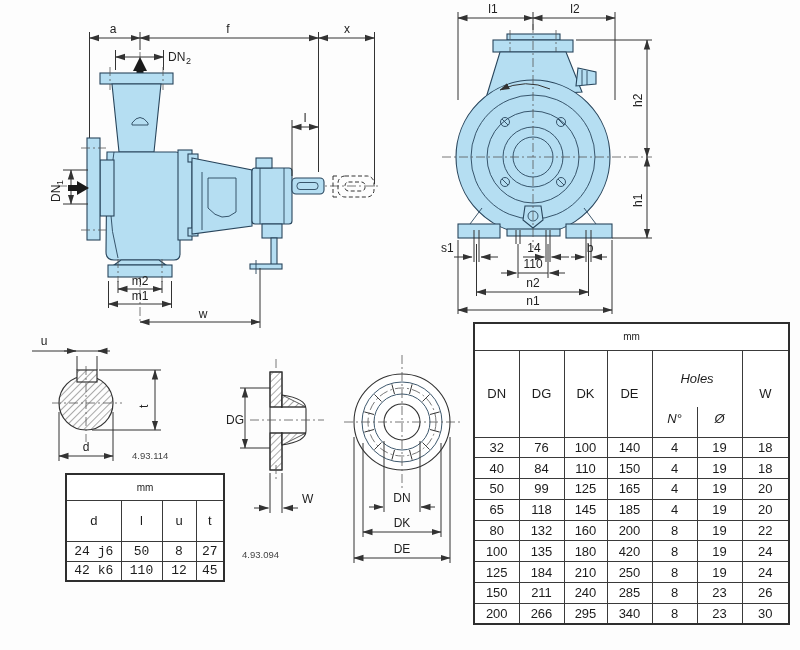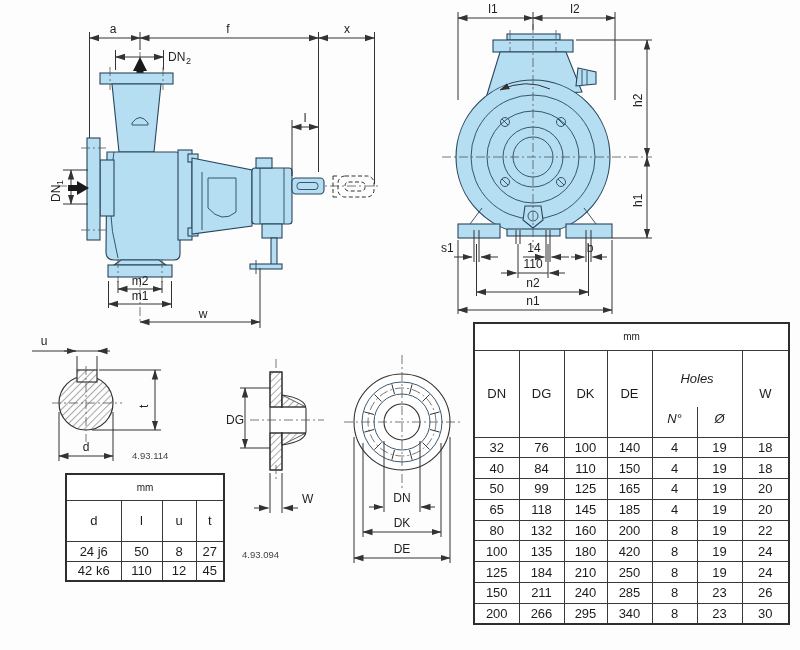--- a/index.html
+++ b/index.html
@@ -22,21 +22,21 @@
 
   table { border-collapse:collapse; background:#fff; color:#1c1c1c;
           table-layout:fixed; border:2px solid #2e2e2e; }
   th, td { border:1px solid var(--tbl); font-weight:400; text-align:center;
            vertical-align:middle; padding:0; font-size:13px; }
   .unit-row th { font-size:10px; }
   .shaft-table  { left:65px;  top:473px; width:158px; }
   .flange-table { left:473px; top:322px; width:315px; }
   .shaft-table tr.unit { height:26px; }
   .shaft-table tr.cols { height:41px; }
-  .shaft-table tr.data { height:20px; }
+  .shaft-table tr.data { height:20px;font-family:Liberation Mono, monospace; }
   .flange-table tr.unit { height:27px; }
   .flange-table tr.h1 { height:60px; }
   .flange-table tr.h2 { height:26px; }
   .flange-table tr.data { height:20.8px; }
   .holes-th { padding:0; }
   .holes-wrap { display:flex; flex-direction:column; width:100%; height:86px;font-style:italic; }
   .holes-title { flex:1; display:flex; align-items:center; justify-content:center; }
   .holes-sub { display:flex; height:30px; }
   .holes-sub > div { flex:1; display:flex; align-items:center; justify-content:center; padding-bottom:6px; }
   .holes-sub-d { border-left:1px solid var(--tbl); }

